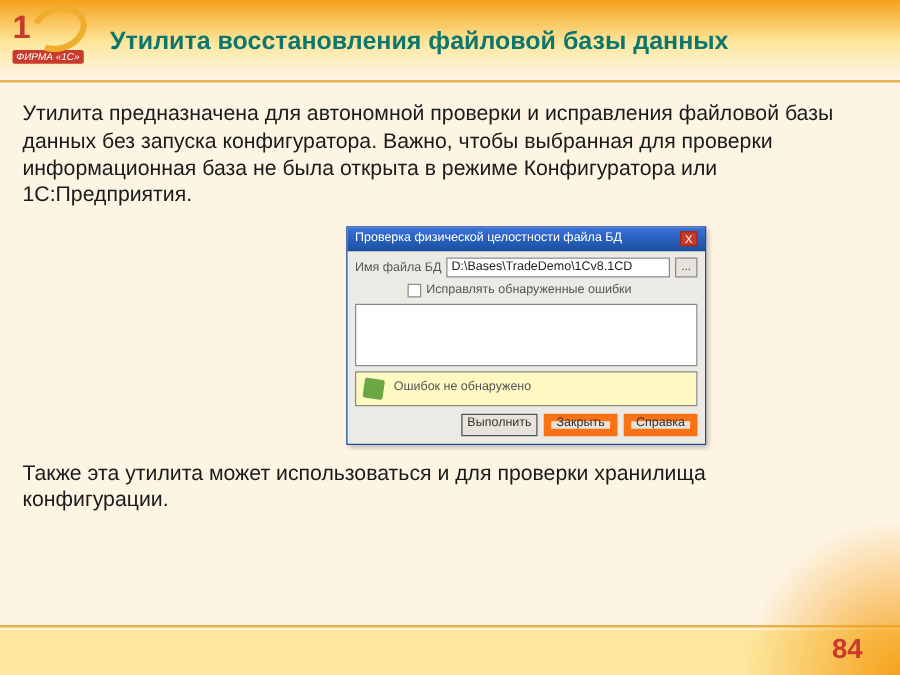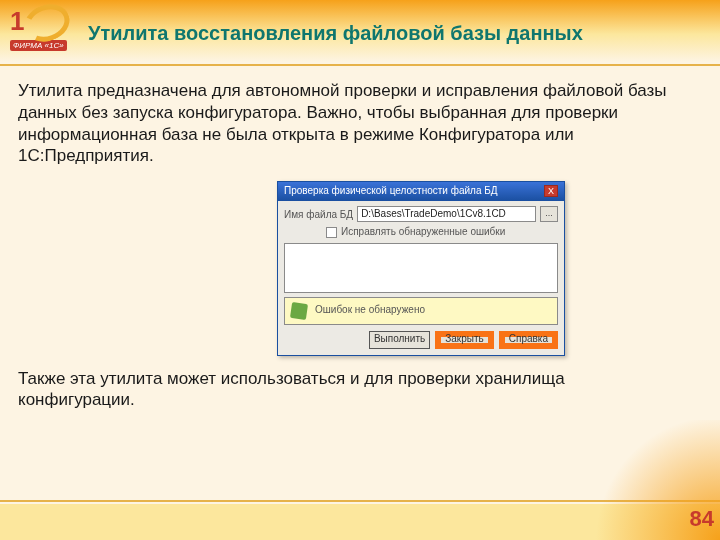--- a/index.html
+++ b/index.html
@@ -198,21 +198,21 @@
   }
   .corner {
     position: absolute;
     bottom: 0; right: 0;
     width: 160px; height: 120px;
     background: radial-gradient(circle at 100% 100%, #f6a11a 0%, rgba(246,161,26,0.45) 34%, rgba(246,161,26,0) 62%);
     pointer-events: none;
   }
   .pagenum {
     position: absolute;
-    bottom: 8px; right: 6px;
+    bottom: 8px; right: 30px;
     font-size: 22px;
     font-weight: bold;
     color: #c73a2c;
   }
 </style>
 </head>
 <body>
 
 <div class="slide">
   <div class="gradient-bar"></div>

